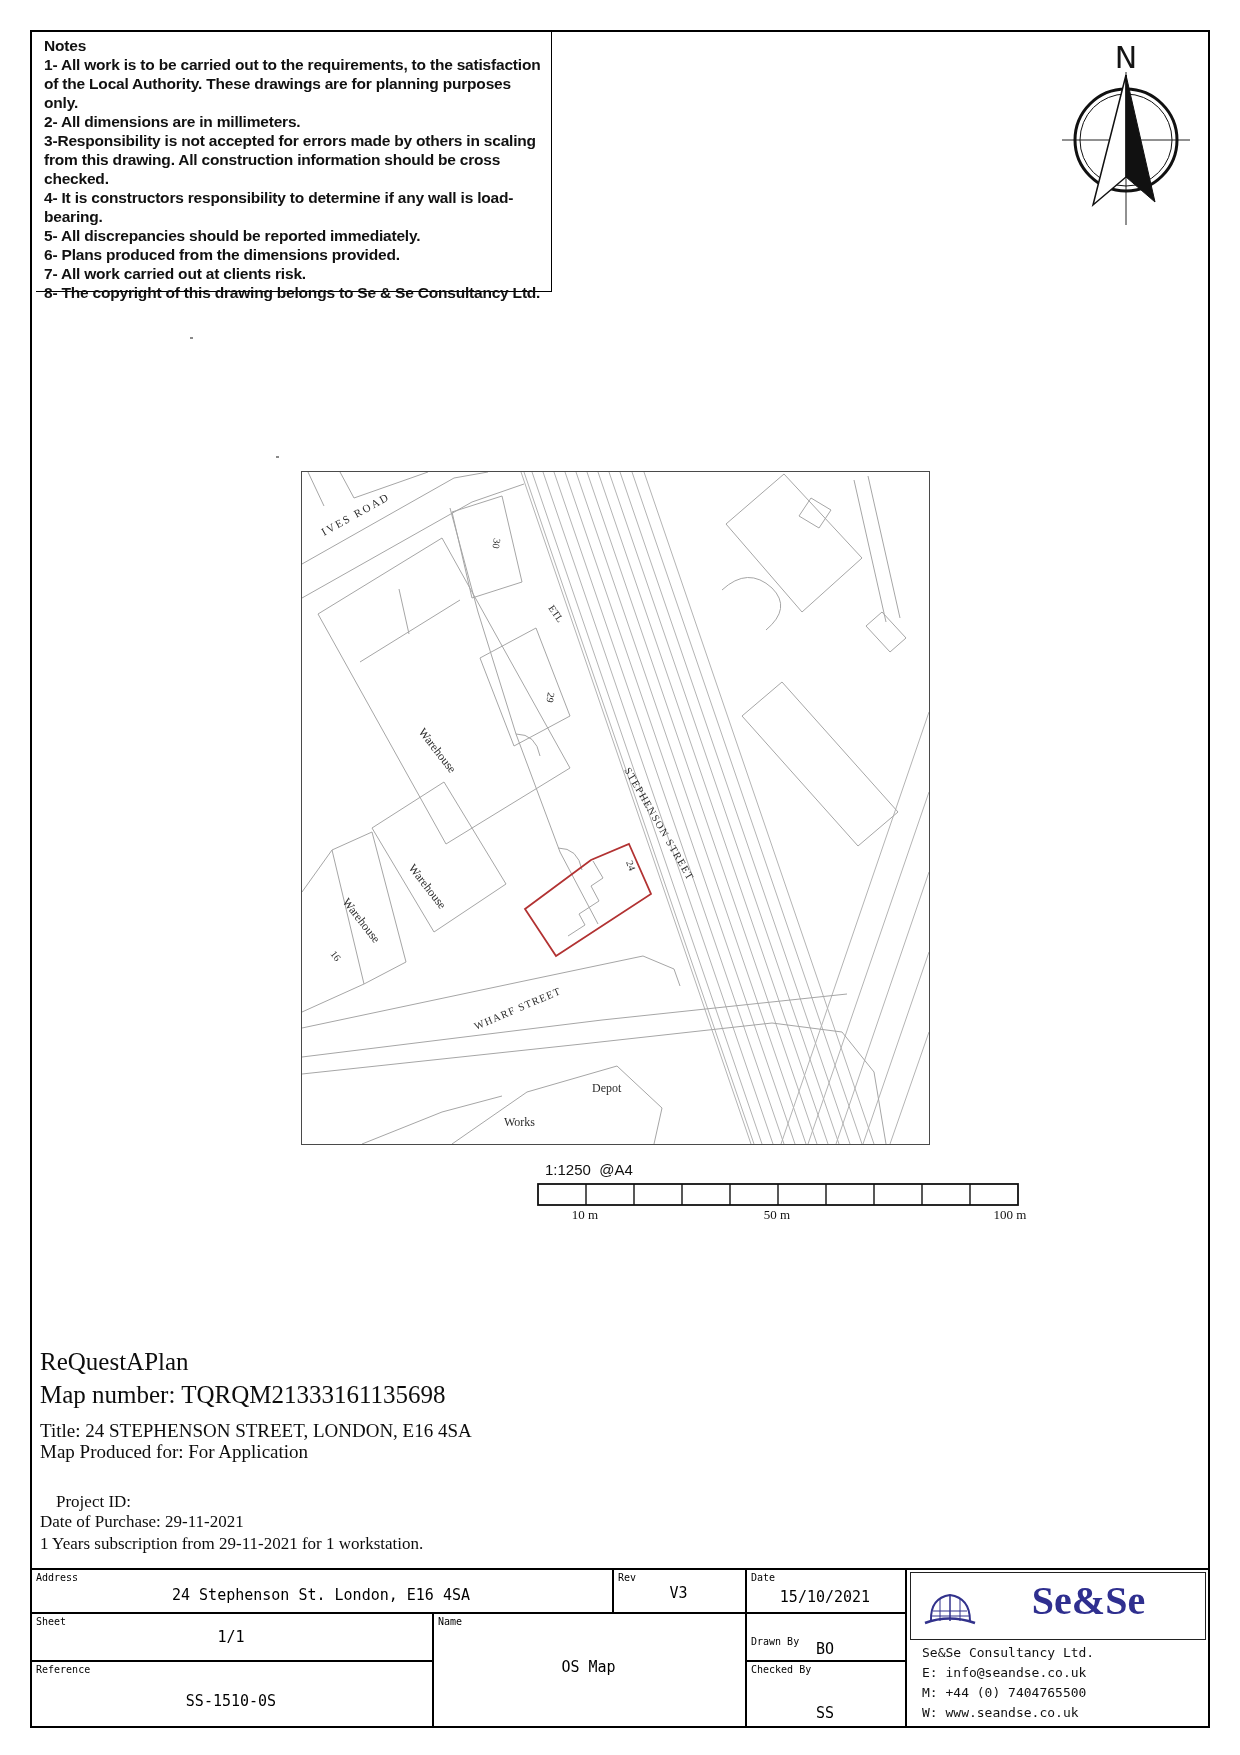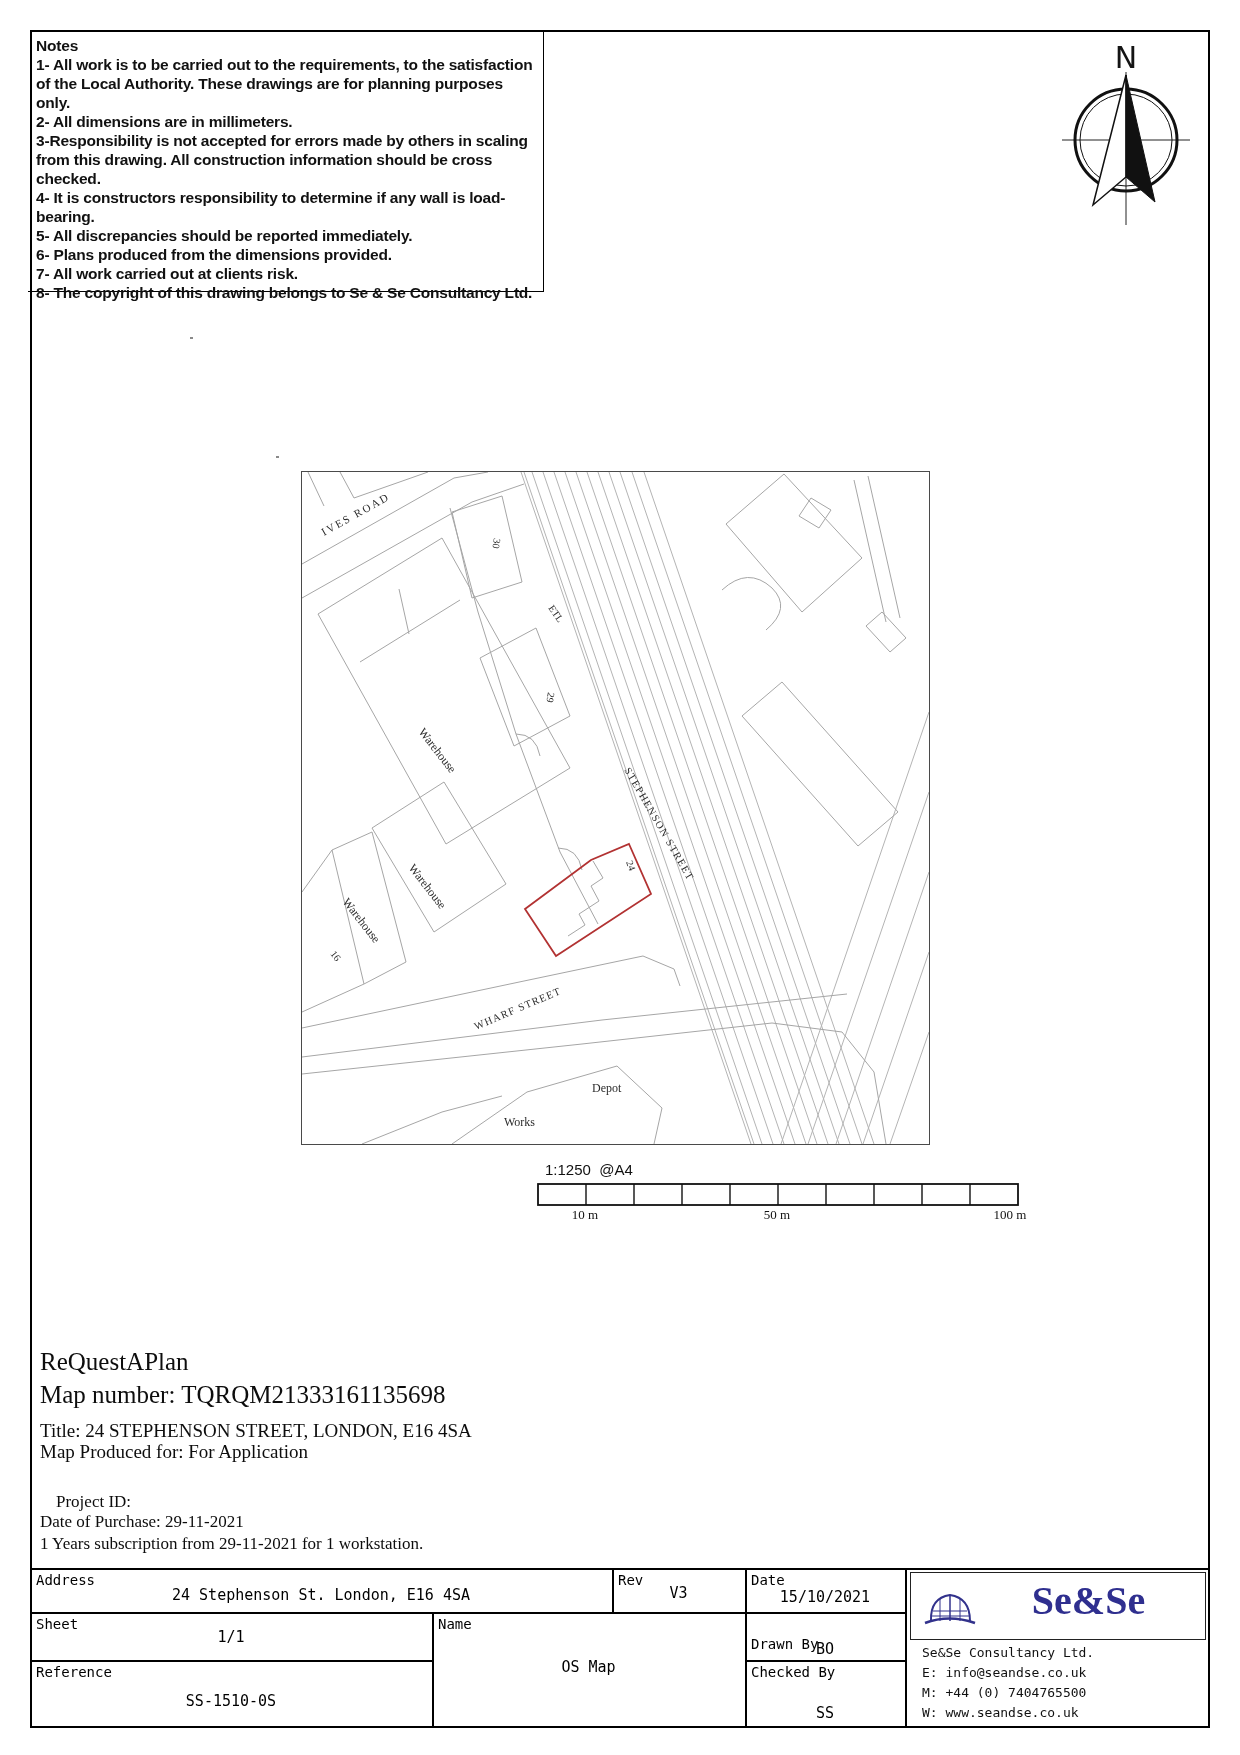--- a/index.html
+++ b/index.html
@@ -2,21 +2,21 @@
 <html><head>
 <meta charset="utf-8">
 <style>
   html,body{margin:0;padding:0;background:#ffffff;}
   #canvas{position:relative;width:1240px;height:1755px;background:#ffffff;overflow:hidden;
           font-family:"Liberation Sans",sans-serif;color:#111;}
   .abs{position:absolute;}
 
   
   .page-border{left:30px;top:30px;width:1180px;height:1698px;border:2px solid #000;box-sizing:border-box;}
-  .notes-box{left:28px;top:32px;width:516px;height:260px;border-right:1.5px solid #000;border-bottom:1.5px solid #000;
+  .notes-box{left:36px;top:32px;width:516px;height:260px;border-right:1.5px solid #000;border-bottom:1.5px solid #000;
              padding:4px 8px 16px 8px;box-sizing:border-box;}
   .notes-title{font-weight:bold;font-size:15.5px;line-height:19px;letter-spacing:-0.2px;}
   .note-item{font-weight:bold;font-size:15.5px;line-height:19px;letter-spacing:-0.2px;}
 
   .stray{background:#8a8a8a;width:3px;height:2px;}
 
   
   .map-frame{left:301px;top:471px;width:627px;height:672px;border:1.5px solid #4a4a4a;box-sizing:content-box;}
   .map-frame svg{display:block;}
   .mline{stroke:#a6a6a6;stroke-width:1;fill:none;}
@@ -30,21 +30,21 @@
 
   
   .serif{font-family:"Liberation Serif",serif;color:#0d0d0d;}
   .brand{font-size:25px;}
   .mapnum{font-size:25px;}
   .info-md{font-size:19px;}
   .info-sm{font-size:17px;}
 
   
   .tb-line{background:#000;}
-  .tb-label{font-family:"DejaVu Sans Mono",monospace;font-size:14px;color:#000;}
+  .tb-label{font-family:"DejaVu Sans Mono",monospace;font-size:10px;color:#000;}
   .tb-value{font-family:"DejaVu Sans Mono",monospace;font-size:15px;color:#000;text-align:center;}
   .logo-box{left:910px;top:1572px;width:296px;height:68px;border:1.5px solid #222;box-sizing:border-box;}
   .logo-text{font-family:"Liberation Serif",serif;font-weight:bold;font-size:40px;color:#2f2f8f;text-align:center;}
   .company-line{font-family:"DejaVu Sans Mono",monospace;font-size:13px;color:#111;white-space:nowrap;}
 </style>
 </head>
 <body>
 
 <div id="canvas">
 

